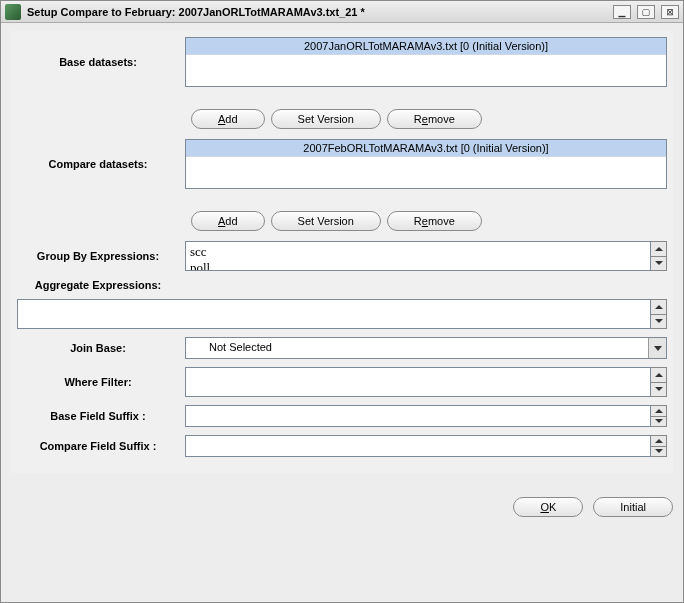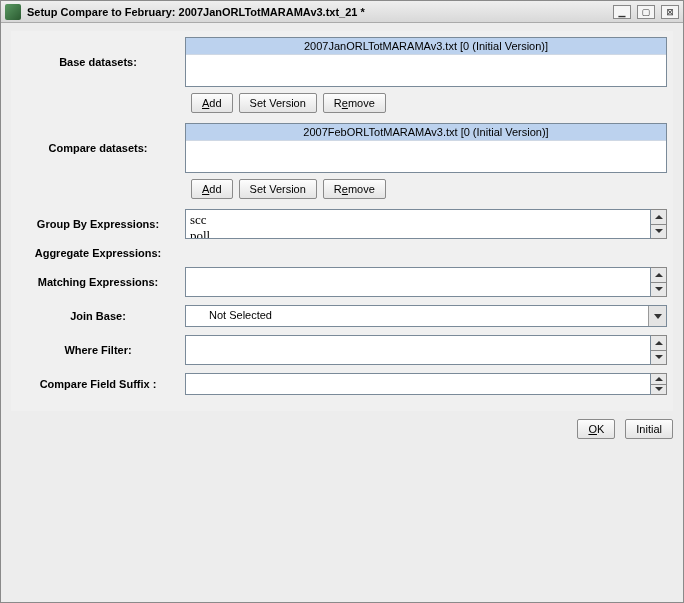--- a/index.html
+++ b/index.html
@@ -88,25 +88,26 @@
   font-size:11px;
 }
 .btnrow {
   display:flex;
   gap:6px;
   margin: -2px 0 10px 174px;
 }
 .btn {
   background:linear-gradient(#fdfdfd,#e4e4e4);
   border:1px solid #8a8a8a;
-  border-radius:2px;
-  padding:3px 10px;
+  border-radius:10px;
+  padding:3px 26px;
   font-size:11px;
   color:#000;
   cursor:pointer;
+  margin-top:16px;
 }
 .btn .u { text-decoration: underline; }
 .texta-wrap {
   flex:1;
   display:flex;
 }
 .texta {
   flex:1;
   height:30px;
   border:1px solid #7a8a99;
@@ -234,21 +235,20 @@
               </div>
           </div>
         </div>
       </div>
 
       <div class="row">
         <div class="label">Aggregate Expressions:</div>
       </div>
 
       <div class="row">
-        <div class="label">Matching Expressions:</div>
         <div class="texta-wrap">
           <textarea class="texta" style=""></textarea>
           <div class="spinner">
             <div class="sbtn">
                 <div class="tri-up"></div>
               </div>
             <div class="sbtn">
                 <div class="tri-down"></div>
               </div>
           </div>
@@ -273,20 +273,34 @@
             <div class="sbtn">
                 <div class="tri-up"></div>
               </div>
             <div class="sbtn">
                 <div class="tri-down"></div>
               </div>
           </div>
         </div>
       </div>
 
+      <div class="row">
+        <div class="label">Base Field Suffix :</div>
+        <div class="textin-wrap">
+          <input class="textin" value="" style="">
+          <div class="spinner">
+            <div class="sbtn">
+                <div class="tri-up"></div>
+              </div>
+            <div class="sbtn">
+                <div class="tri-down"></div>
+              </div>
+          </div>
+        </div>
+      </div>
 
       <div class="row">
         <div class="label">Compare Field Suffix :</div>
         <div class="textin-wrap">
           <input class="textin" value="" style="">
           <div class="spinner">
             <div class="sbtn">
                 <div class="tri-up"></div>
               </div>
             <div class="sbtn">

